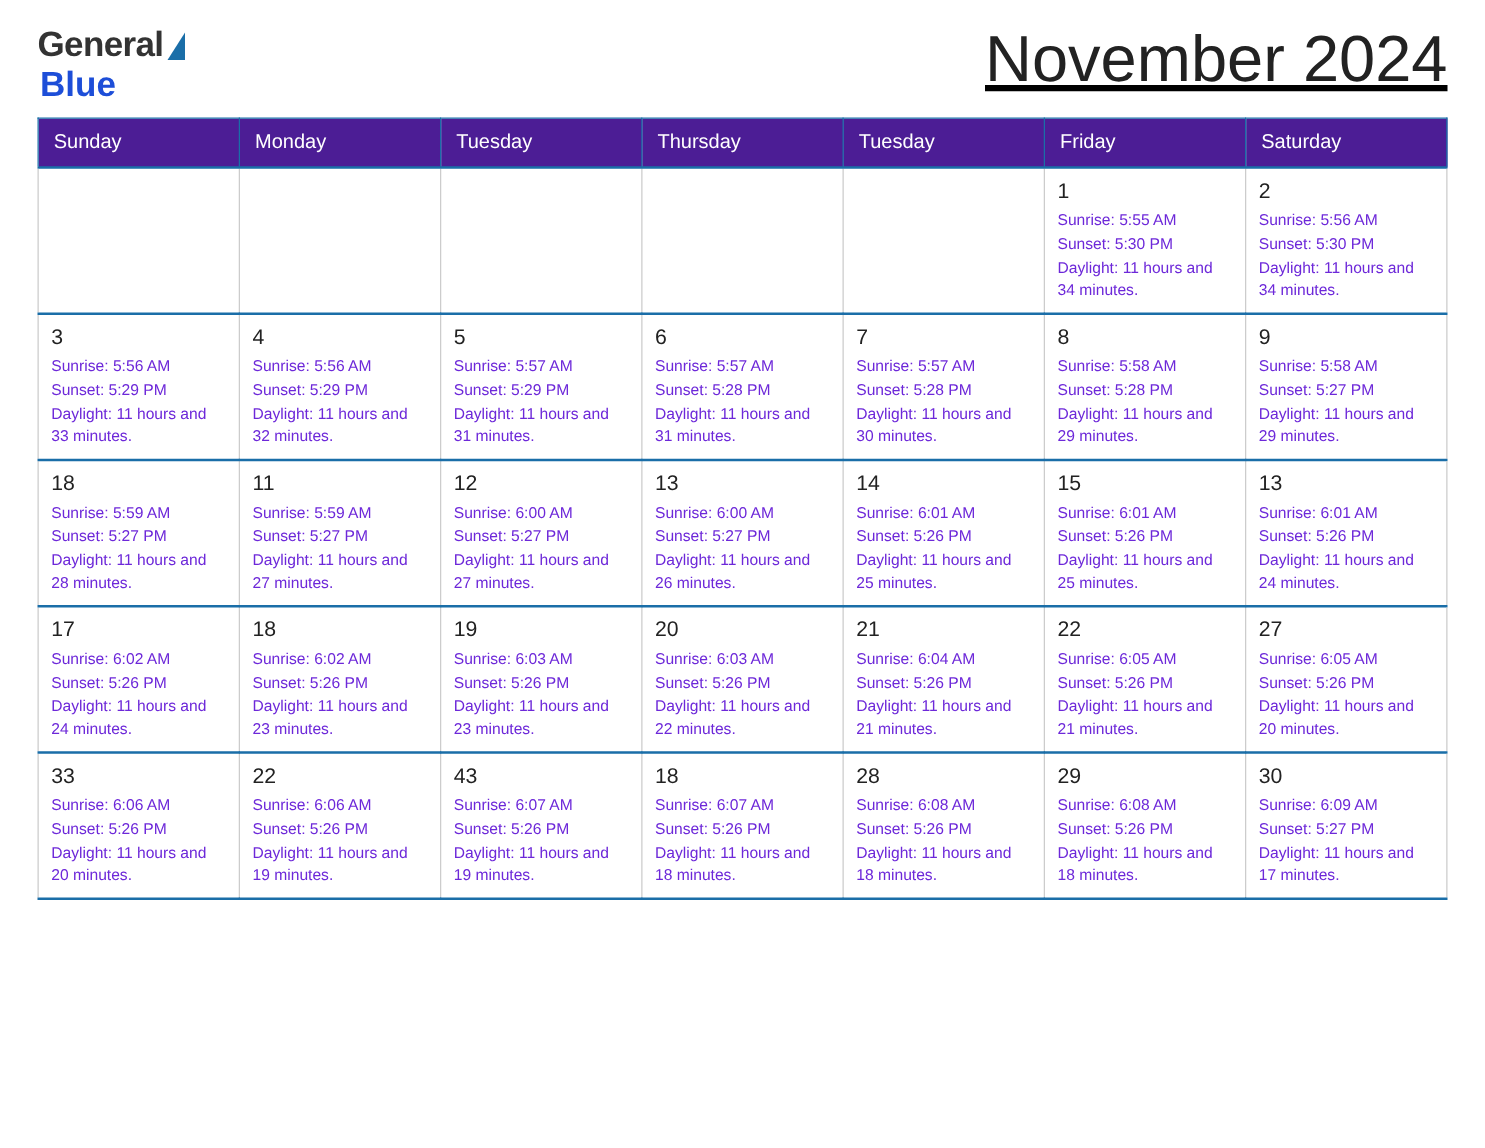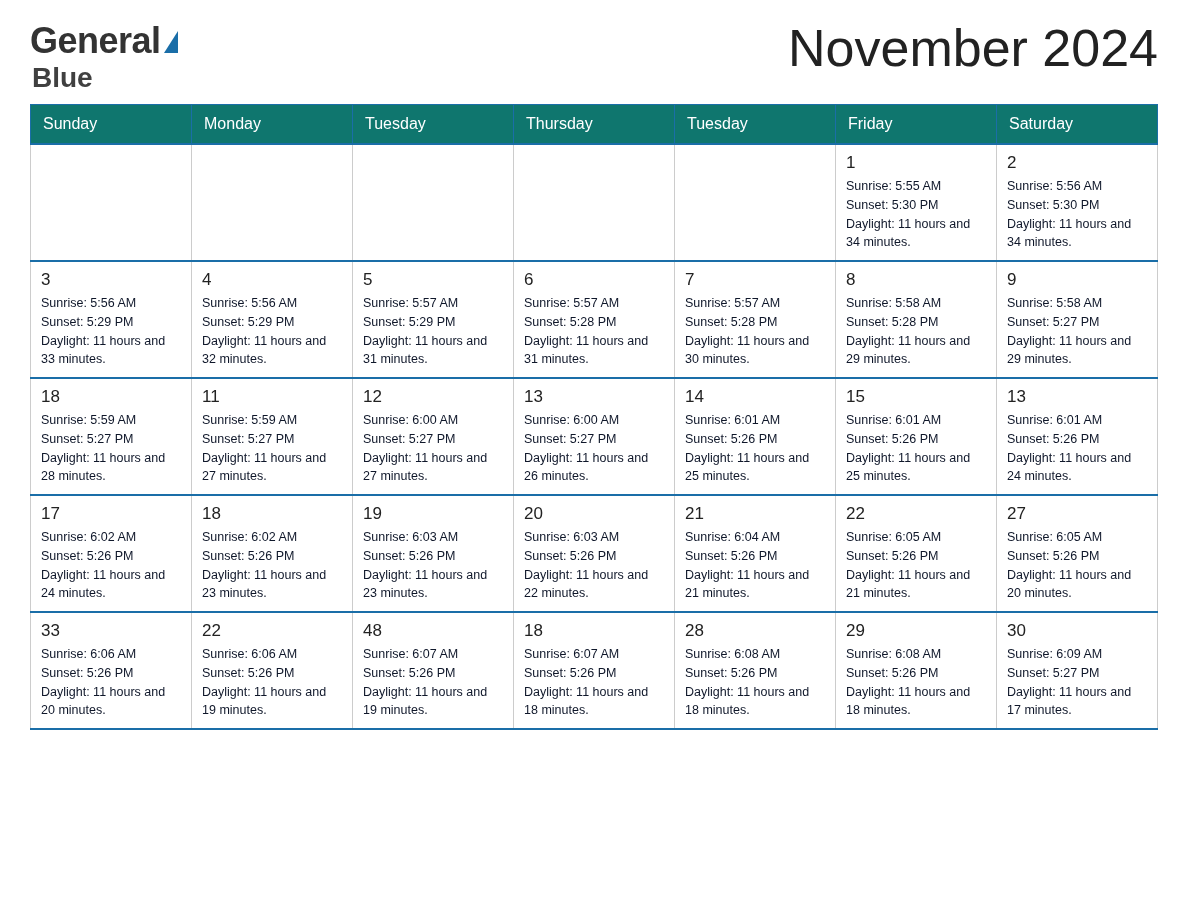--- a/index.html
+++ b/index.html
@@ -19,61 +19,62 @@
     .logo {
       display: flex;
       flex-direction: column;
       align-items: flex-start;
     }
     .logo-top {
       display: flex;
       align-items: center;
     }
     .logo-general {
-      font-size: 36px;
+      font-size: 28px;
       font-weight: bold;
       color: #333;
       letter-spacing: -0.5px;
     }
     .logo-triangle {
       width: 0;
       height: 0;
       border-left: 14px solid transparent;
       border-right: 0px solid transparent;
       border-bottom: 22px solid #1a6ea8;
       margin-left: 3px;
       margin-top: 2px;
     }
     .logo-blue {
       font-size: 28px;
       font-weight: bold;
-      color: #404040;
+      color: #1d4ed8;
       margin-left: 2px;
     }
     .title-section {
       text-align: center;
+      text-decoration: underline;
     }
     .month-title {
       font-size: 52px;
       font-weight: normal;
       color: #222;
       line-height: 1.1;
     }
     .location-title {
       font-size: 22px;
       color: #333;
       margin-top: 6px;
     }
     table {
       width: 100%;
       border-collapse: collapse;
       margin-top: 10px;
     }
     th {
-      background-color: #0f766e;
+      background-color: #4c1d95;
       color: #fff;
       font-size: 16px;
       font-weight: normal;
       padding: 10px 12px;
       text-align: left;
       border: 1px solid #1a6ea8;
     }
     td {
       vertical-align: top;
       padding: 8px 10px;
@@ -88,21 +89,21 @@
     }
     .day-num {
       font-size: 17px;
       font-weight: normal;
       color: #222;
       display: block;
       margin-bottom: 4px;
     }
     .day-info {
       font-size: 12.5px;
-      color: #0f172a;
+      color: #6d28d9;
       line-height: 1.5;
     }
     td.empty {
       background: #fff;
     }
   </style>
 </head>
 <body>
 
 <div class="header">
@@ -239,21 +240,21 @@
       <tr>
         <td>
           <span class="day-num">33</span>
           <div class="day-info">Sunrise: 6:06 AM<br>Sunset: 5:26 PM<br>Daylight: 11 hours and 20 minutes.</div>
         </td>
         <td>
           <span class="day-num">22</span>
           <div class="day-info">Sunrise: 6:06 AM<br>Sunset: 5:26 PM<br>Daylight: 11 hours and 19 minutes.</div>
         </td>
         <td>
-          <span class="day-num">48</span>
+          <span class="day-num">43</span>
           <div class="day-info">Sunrise: 6:07 AM<br>Sunset: 5:26 PM<br>Daylight: 11 hours and 19 minutes.</div>
         </td>
         <td>
           <span class="day-num">18</span>
           <div class="day-info">Sunrise: 6:07 AM<br>Sunset: 5:26 PM<br>Daylight: 11 hours and 18 minutes.</div>
         </td>
         <td>
           <span class="day-num">28</span>
           <div class="day-info">Sunrise: 6:08 AM<br>Sunset: 5:26 PM<br>Daylight: 11 hours and 18 minutes.</div>
         </td>

